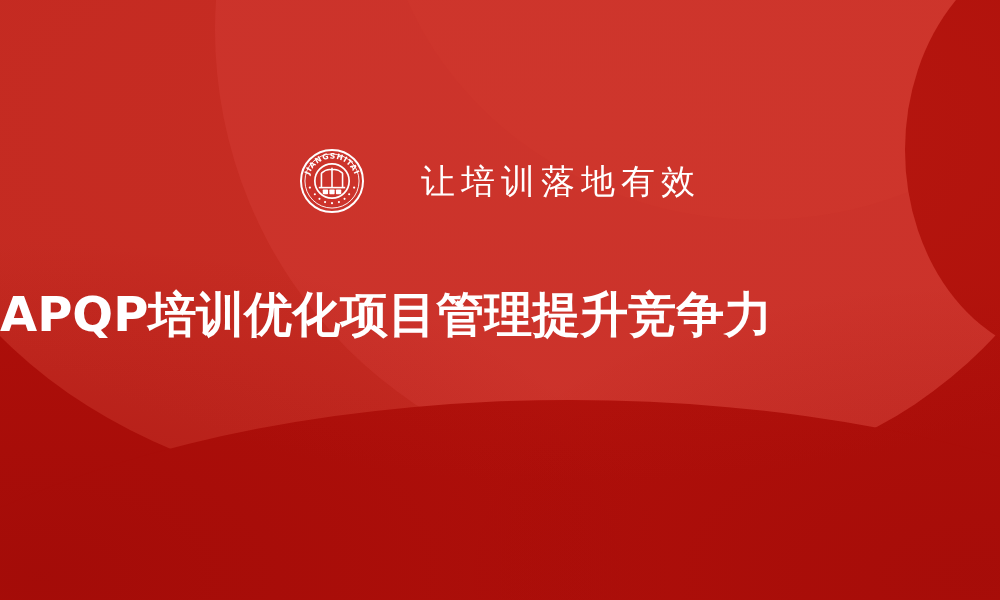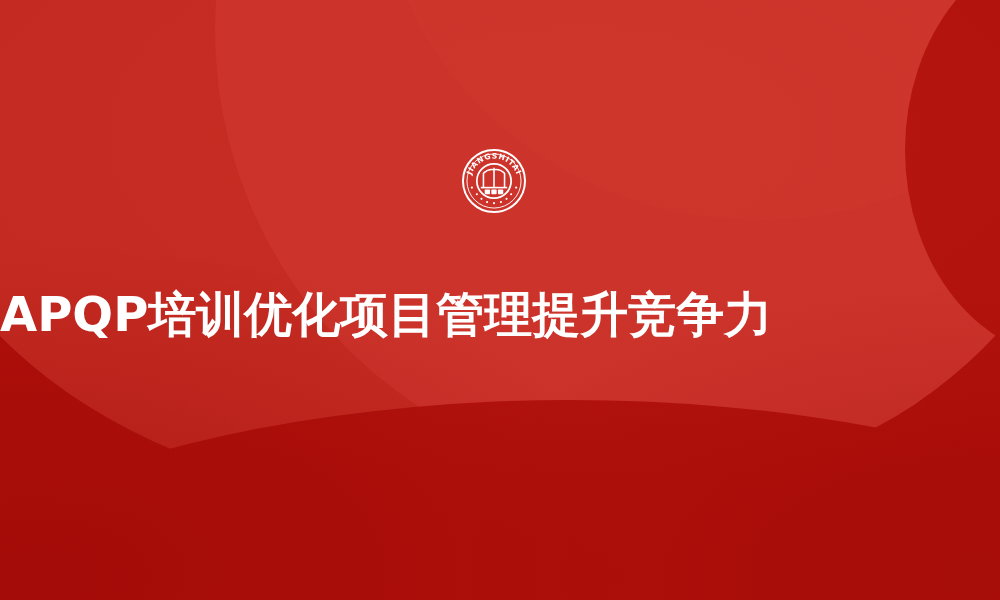--- a/index.html
+++ b/index.html
@@ -205,18 +205,19 @@
           </g>
           <g fill="#ffffff">
             <rect x="36" y="63" width="8" height="7" rx="1"></rect>
             <rect x="46" y="63" width="8" height="7" rx="1"></rect>
             <rect x="56" y="63" width="8" height="7" rx="1"></rect>
           </g>
         </svg>
       </div>
 
 
+      <div class="brand-tagline">让培训落地有效</div>
     </div>
 
     <div class="headline">APQP培训优化项目管理提升竞争力</div>
 
   </div>
 </div>
 
 </body></html>

